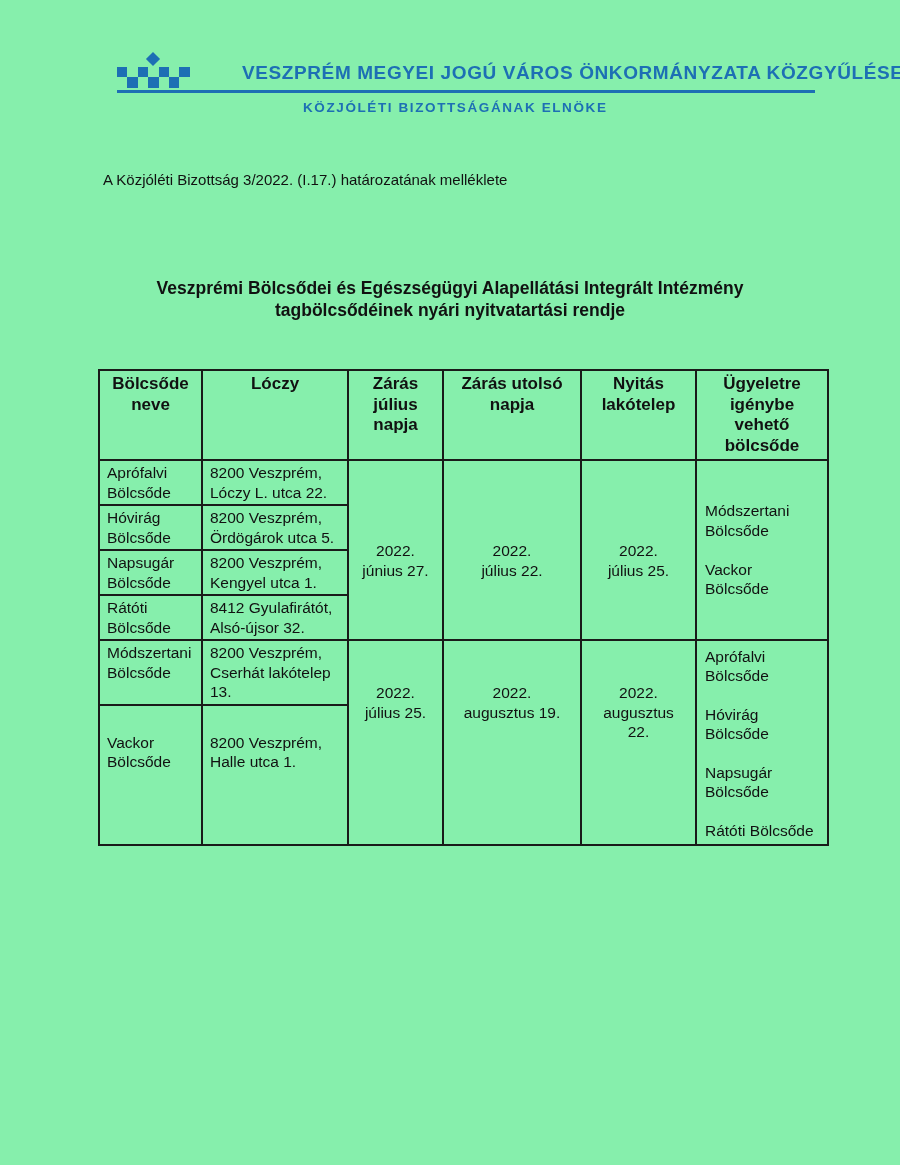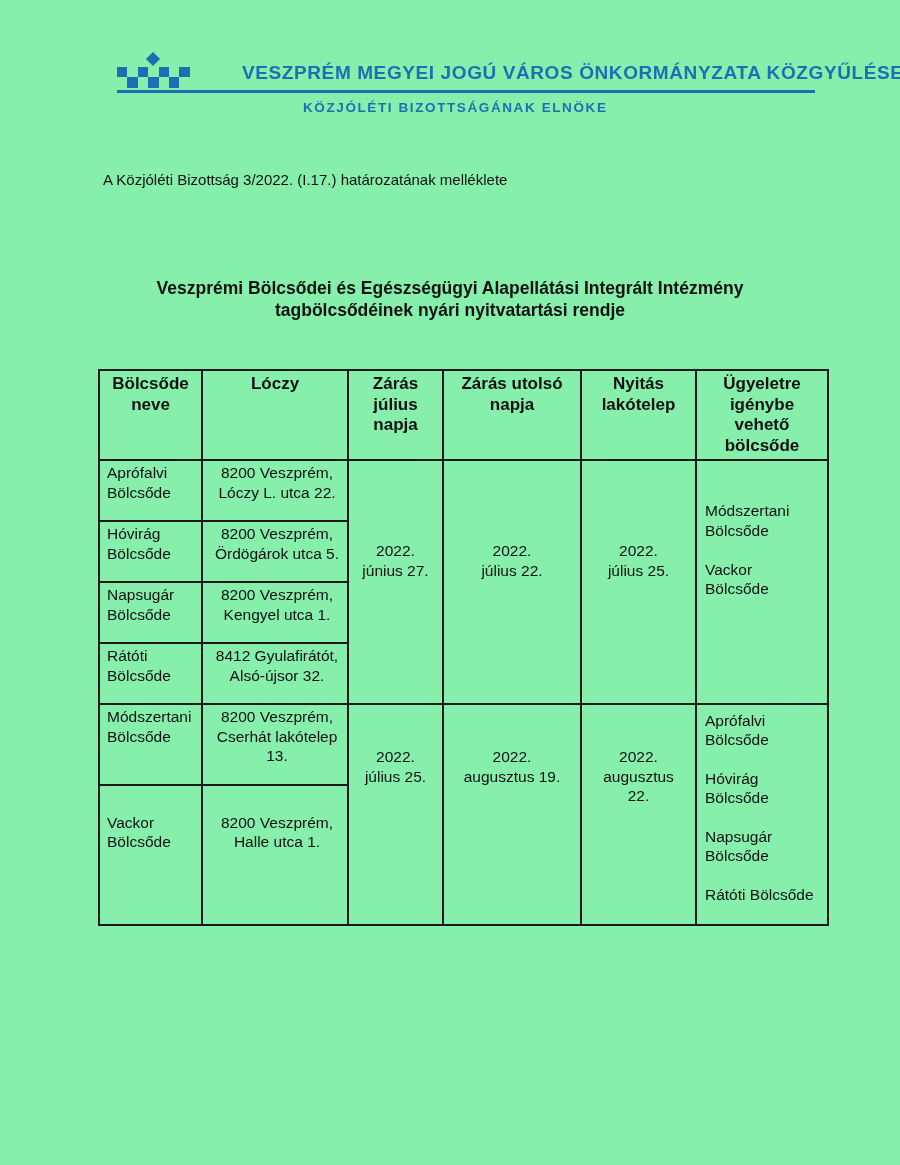--- a/index.html
+++ b/index.html
@@ -55,21 +55,21 @@
     border:2px solid #1a1a1a;
     vertical-align:top;
     white-space:pre-line;
     overflow:hidden;
   }
   table.schedule th {
     font-size:17px; font-weight:bold; text-align:center;
     line-height:20.5px; padding:3px 2px;
   }
   td.name  { text-align:left; padding:2px 3px 2px 7px; line-height:19.5px; }
-  td.addr  { text-align:center; padding:2px 3px 18px 7px; line-height:19.5px; }
+  td.addr  { text-align:left; padding:2px 3px 2px 7px; line-height:19.5px; }
   td.pad25 { padding-top:27px; }
   td.date1 { text-align:center; padding-top:80px; line-height:20px; }
   td.date2 { text-align:center; padding-top:42px; line-height:19.5px; }
   td.standby1 { text-align:left; padding:40px 3px 2px 8px; line-height:19.5px; }
   td.standby2 { text-align:left; padding:6px 3px 2px 8px; line-height:19.3px; }
 </style>
 </head>
 <body>
 
 <div class="page">

